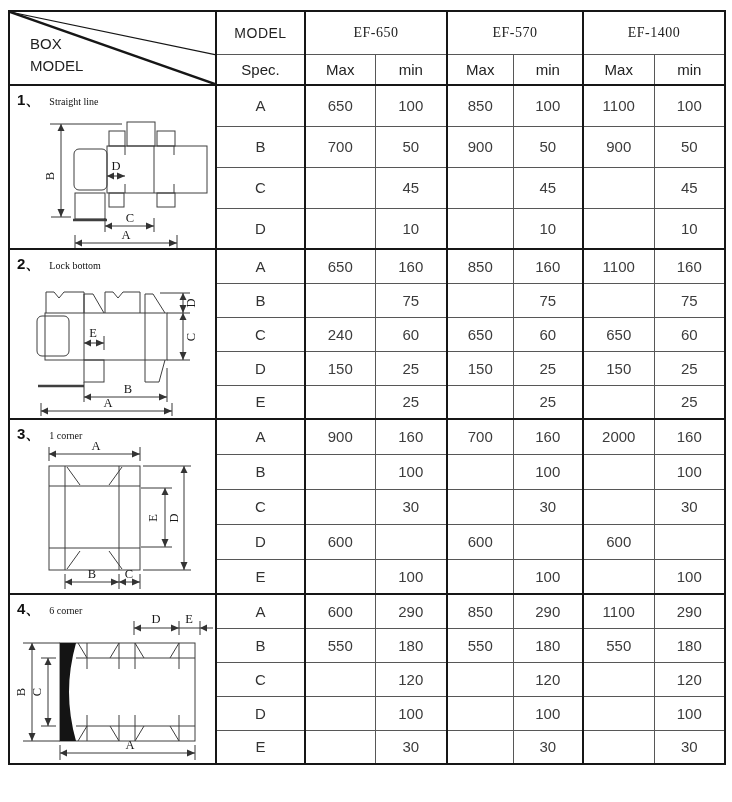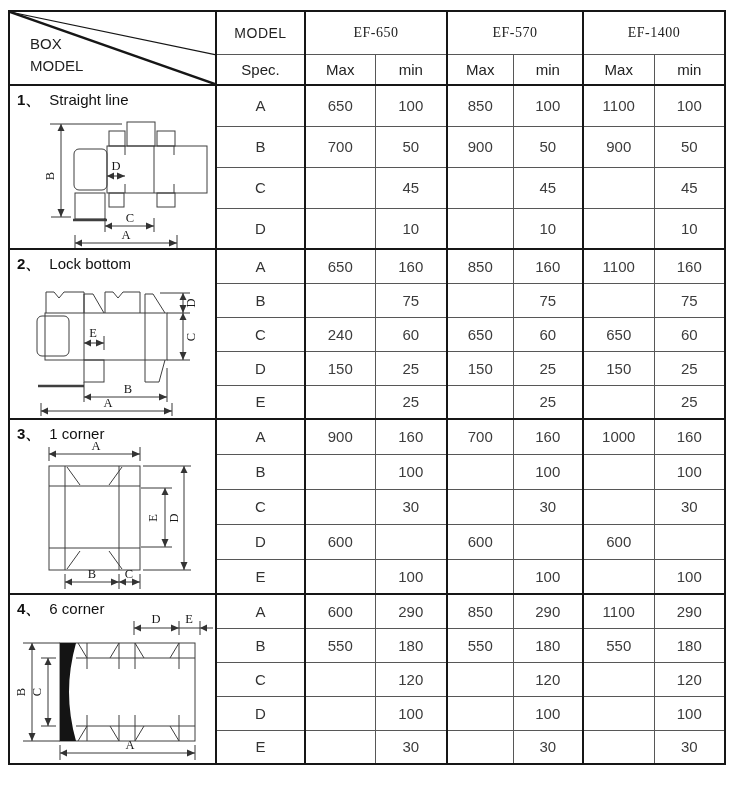--- a/index.html
+++ b/index.html
@@ -26,21 +26,21 @@
 
   td.mlabel{font-size:14px;letter-spacing:.5px;color:#1f1f1f;}
   td.model{font-size:14px;color:#1c1c1c;letter-spacing:.5px;font-family:Liberation Serif, serif;}
   td.mm,td.slabel{font-size:15px;color:#222;}
   td.spec{font-size:15px;color:#333;}
   td.val{font-size:15px;color:#3c3c3c;}
 
   td.diagram-cell{position:relative;vertical-align:top;}
   .sec-title{position:absolute;top:5px;left:7px;white-space:nowrap;color:#101010;z-index:2;}
   .sec-num{font-weight:700;font-size:15px;}
-  .sec-name{font-size:15px;margin-left:9px;}
+  .sec-name{font-size:10px;margin-left:9px;font-family:Liberation Serif, serif;}
   svg.diag{position:absolute;left:0;top:0;}
 
   .s{stroke:#3f3f3f;fill:none;stroke-width:1;}
   .dimg{stroke:#383838;fill:none;stroke-width:1;}
   .w2{stroke-width:2.4;}
   text.dl{font-family:"Liberation Serif",serif;font-size:12.5px;fill:#181818;
           stroke:none;text-anchor:middle;}
 </style>
 </head>
 <body>
@@ -291,21 +291,21 @@
           <text class="dl" x="82" y="158">B</text>
           <text class="dl" x="119" y="158">C</text>
         </g>
       </svg>
     </td>
     <td class="spec gl">A</td>
     <td class="val gl">900</td>
     <td class="val">160</td>
     <td class="val gl">700</td>
     <td class="val">160</td>
-    <td class="val gl">1000</td>
+    <td class="val gl">2000</td>
     <td class="val">160</td>
   </tr>
   <tr class="s3r">
     <td class="spec gl">B</td>
     <td class="val gl"></td>
     <td class="val">100</td>
     <td class="val gl"></td>
     <td class="val">100</td>
     <td class="val gl"></td>
     <td class="val">100</td>

